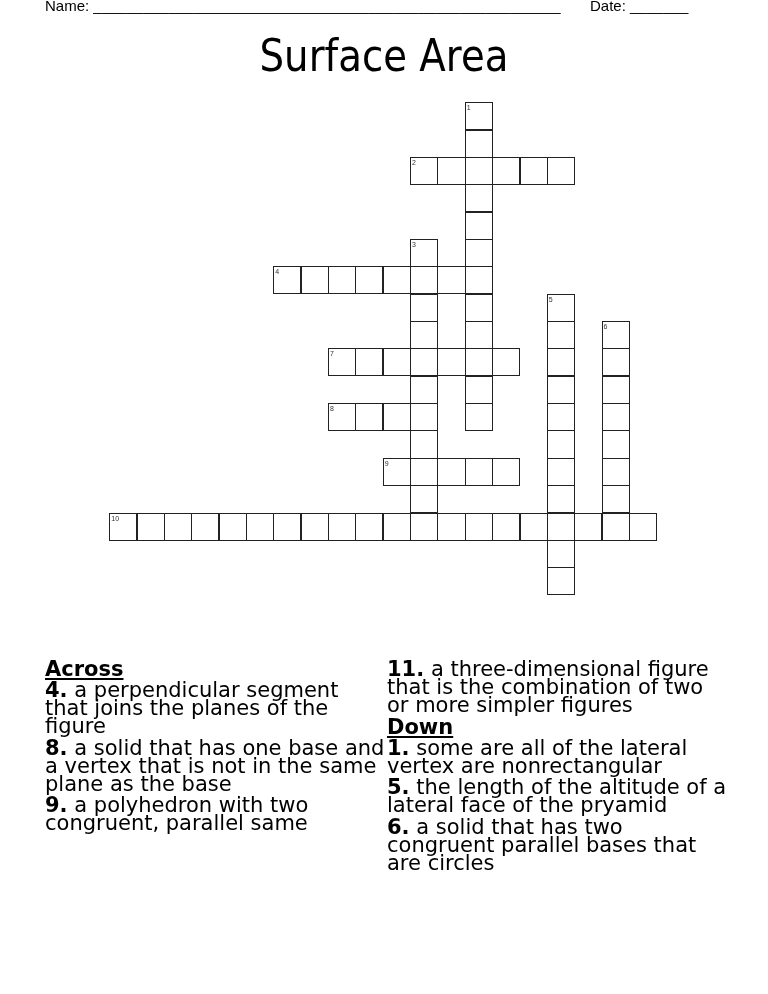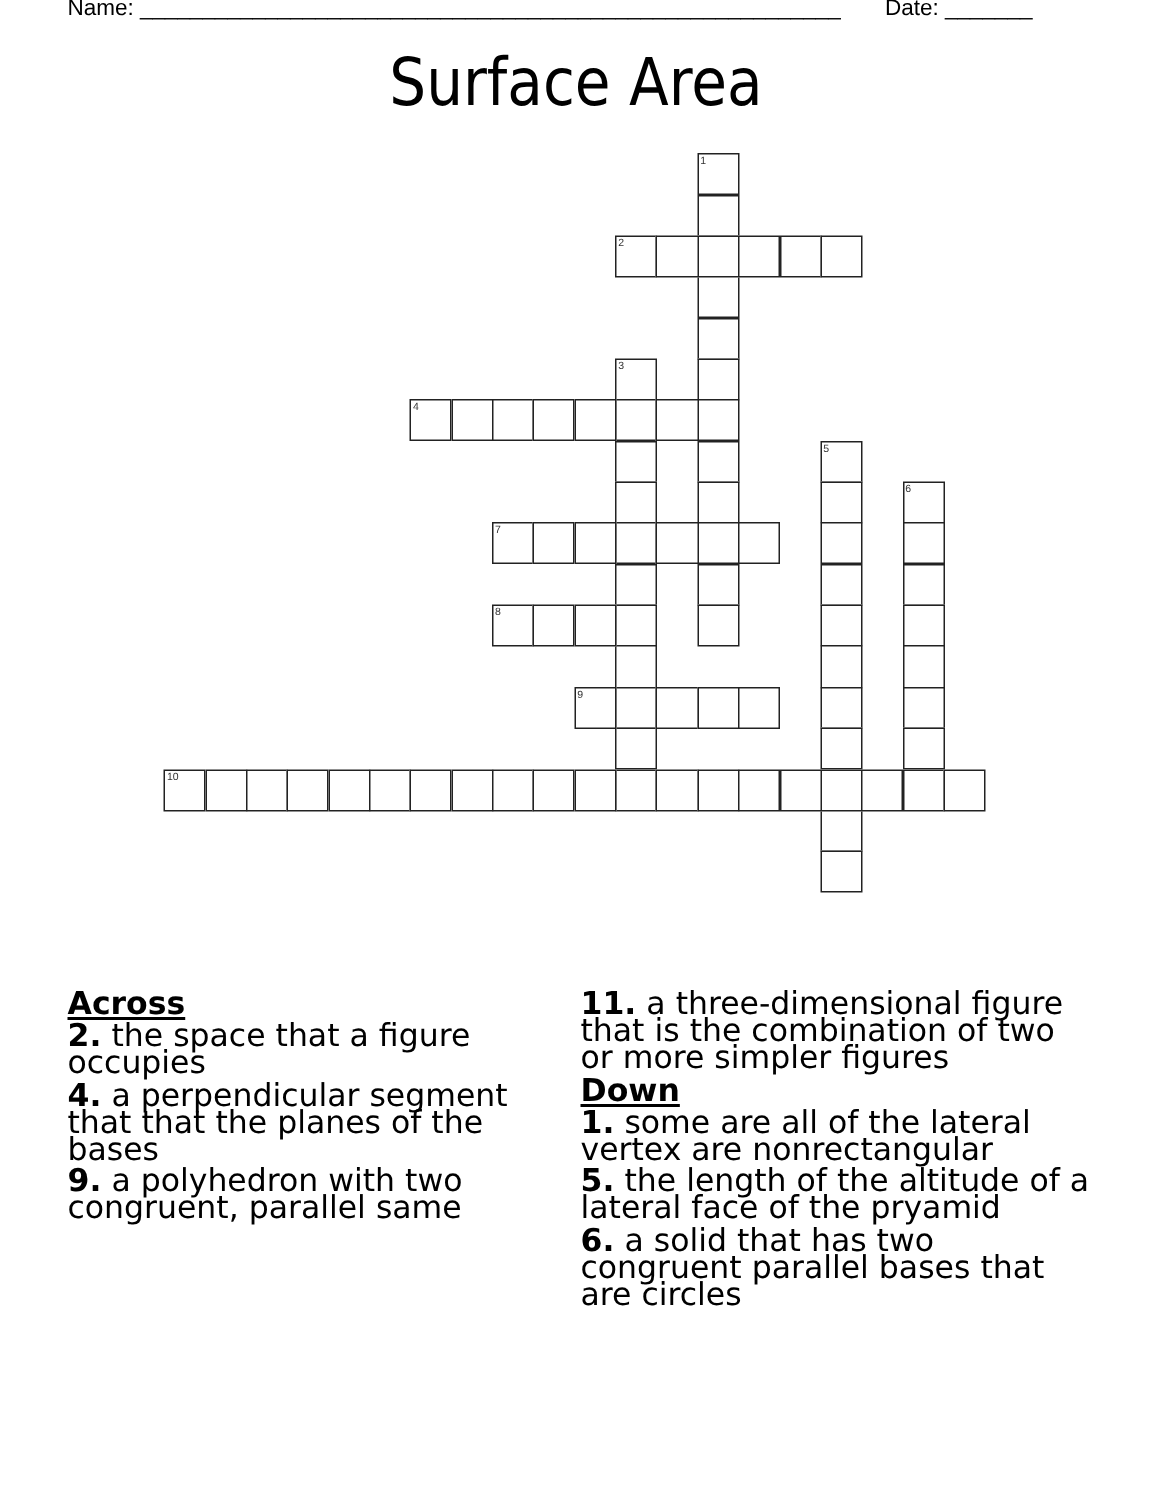--- a/index.html
+++ b/index.html
@@ -128,22 +128,22 @@
     <div class="cell" style="left: 438.2px; top: 513.25px;"></div>
     <div class="cell" style="left: 465.55px; top: 513.25px;"></div>
     <div class="cell" style="left: 492.9px; top: 513.25px;"></div>
     <div class="cell" style="left: 520.25px; top: 513.25px;"></div>
     <div class="cell" style="left: 574.95px; top: 513.25px;"></div>
     <div class="cell" style="left: 629.65px; top: 513.25px;"></div>
   </div>
 
 <div class="clues left">
   <div class="sec">Across</div>
-  <div class="clue"><b>2.</b> <span>the space that a figure occupies</span></div>
-  <div class="clue"><b>4.</b> <span>a perpendicular segment that that the planes of the bases</span></div>
+  <div class="clue"><b>4.</b> <span>a perpendicular segment that joins the planes of the figure</span></div>
+  <div class="clue"><b>8.</b> <span>a solid that has one base and a vertex that is not in the same plane as the base</span></div>
   <div class="clue"><b>9.</b> <span>a polyhedron with two congruent, parallel same</span></div>
 </div>
 
 <div class="clues right">
   <div class="clue"><b>11.</b> <span>a three-dimensional figure that is the combination of two or more simpler figures</span></div>
   <div class="sec">Down</div>
   <div class="clue"><b>1.</b> <span>some are all of the lateral vertex are nonrectangular</span></div>
   <div class="clue"><b>5.</b> <span>the length of the altitude of a lateral face of the pryamid</span></div>
   <div class="clue"><b>6.</b> <span>a solid that has two congruent parallel bases that are circles</span></div>
 </div>

